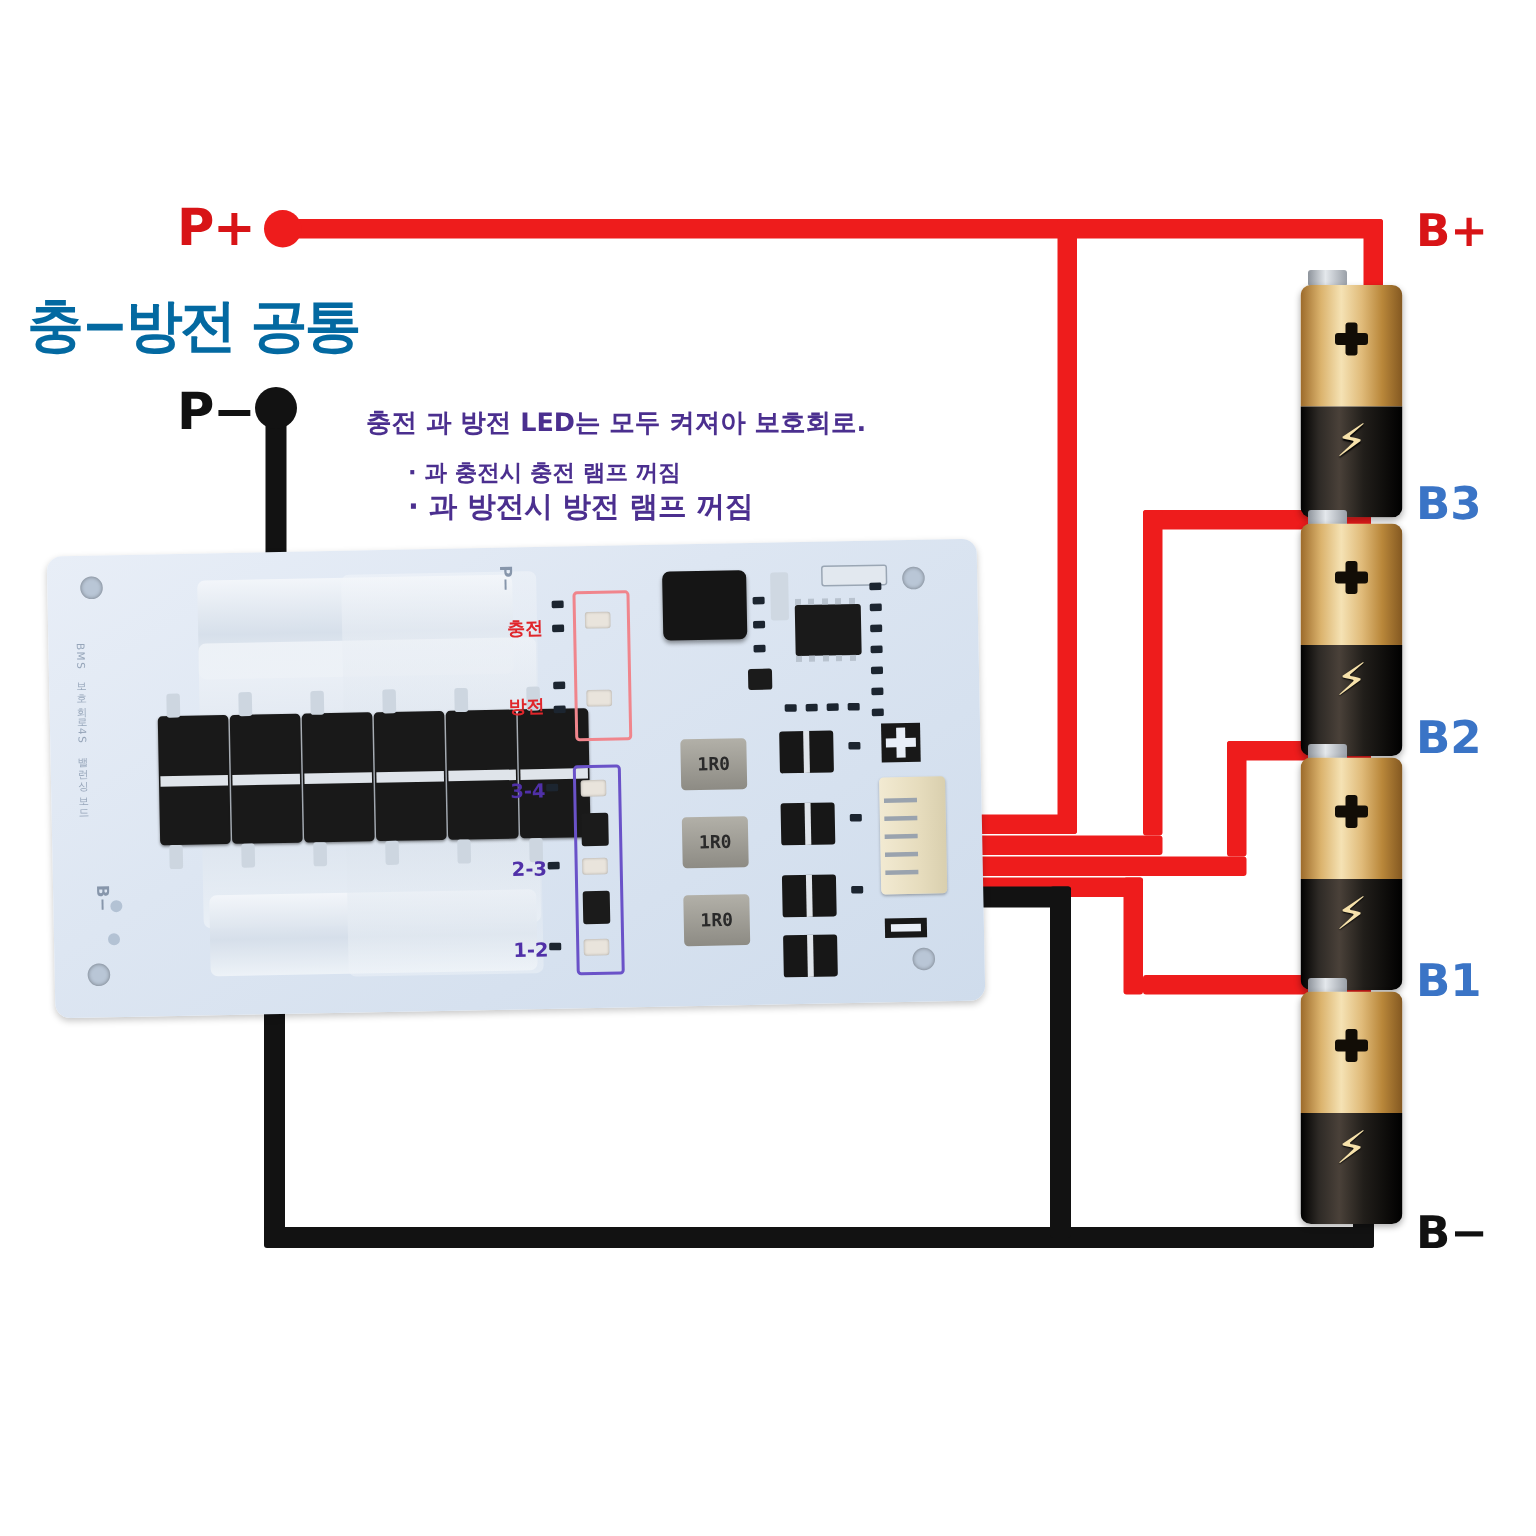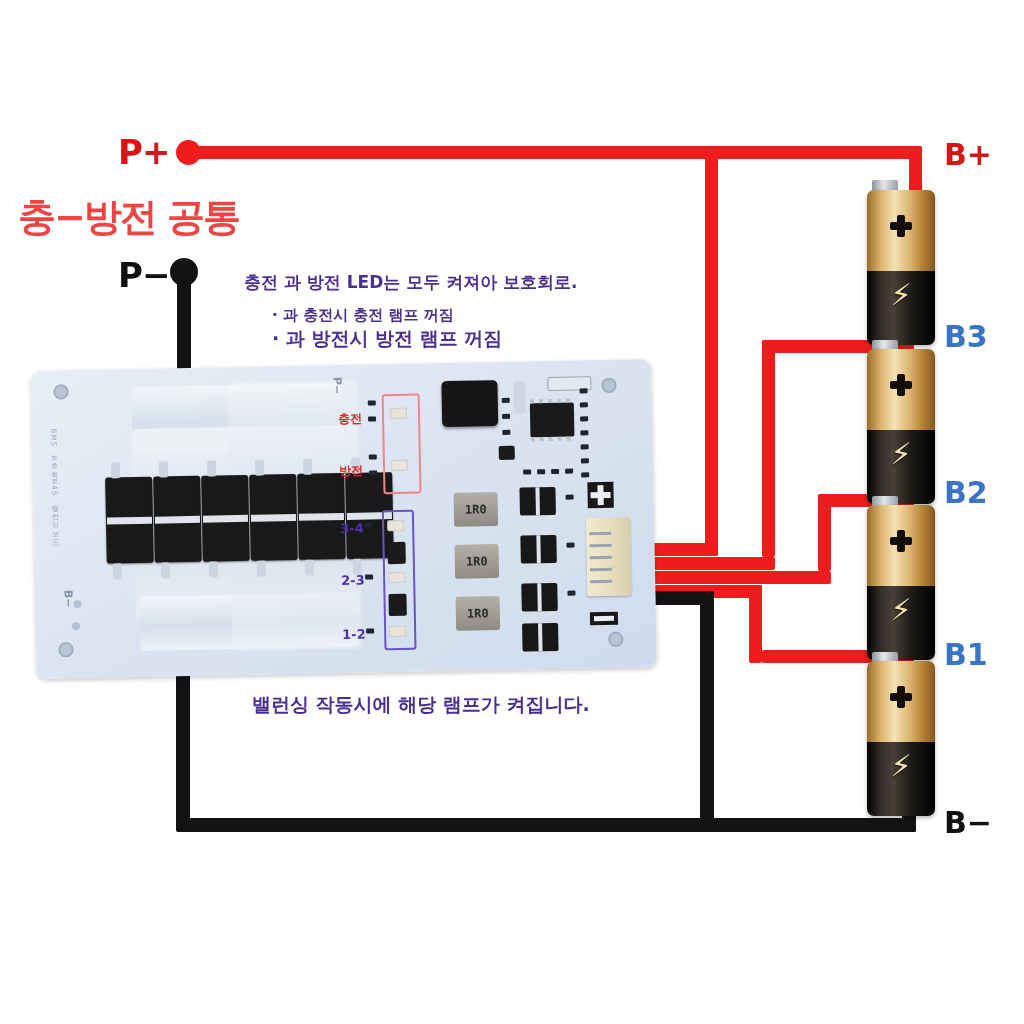--- a/index.html
+++ b/index.html
@@ -2,21 +2,21 @@
 <html><head>
 <meta charset="utf-8">
 <style>
   html,body{margin:0;padding:0;background:#fff;}
   body{width:1024px;height:1024px;font-family:"DejaVu Sans","Liberation Sans",sans-serif;}
   #stage{position:relative;width:1024px;height:1024px;background:#ffffff;border-radius:26px;overflow:hidden;}
 
   .lbl{position:absolute;font-weight:bold;white-space:nowrap;line-height:1;}
   .lbl-pplus{left:118px;top:135px;font-size:34px;color:#d81417;letter-spacing:-1px;}
   .lbl-pminus{left:118px;top:258px;font-size:34px;color:#111;letter-spacing:-1px;}
-  .lbl-common{left:18px;top:198px;font-size:38px;color:#ef4444;letter-spacing:-2px;}
+  .lbl-common{left:18px;top:198px;font-size:38px;color:#0369a1;letter-spacing:-2px;}
   .lbl-bplus{left:944px;top:140px;font-size:30px;color:#d81417;}
   .lbl-bminus{left:944px;top:808px;font-size:30px;color:#111;}
   .lbl-b3{left:944px;top:322px;font-size:30px;color:#3a74c6;}
   .lbl-b2{left:944px;top:478px;font-size:30px;color:#3a74c6;}
   .lbl-b1{left:944px;top:640px;font-size:30px;color:#3a74c6;}
 
   .note{position:absolute;color:#4b2f8f;font-weight:bold;white-space:nowrap;line-height:1.28;}
   .note-top{left:244px;top:272px;font-size:17px;}
   .note-b1{left:272px;top:306px;font-size:15px;}
   .note-b2{left:272px;top:326px;font-size:19px;}
@@ -267,15 +267,14 @@
   <div class="lbl lbl-pminus">P−</div>
   <div class="lbl lbl-bplus">B+</div>
   <div class="lbl lbl-b3">B3</div>
   <div class="lbl lbl-b2">B2</div>
   <div class="lbl lbl-b1">B1</div>
   <div class="lbl lbl-bminus">B−</div>
 
   <div class="note note-top">충전 과 방전 LED는 모두 켜져아 보호회로.</div>
   <div class="note note-b1">· 과 충전시 충전 램프 꺼짐</div>
   <div class="note note-b2">· 과 방전시 방전 램프 꺼짐</div>
-  <div class="note note-bottom">밸런싱 작동시에 해당 램프가 켜집니다.</div>
 
 </div>
 
 </body></html>

